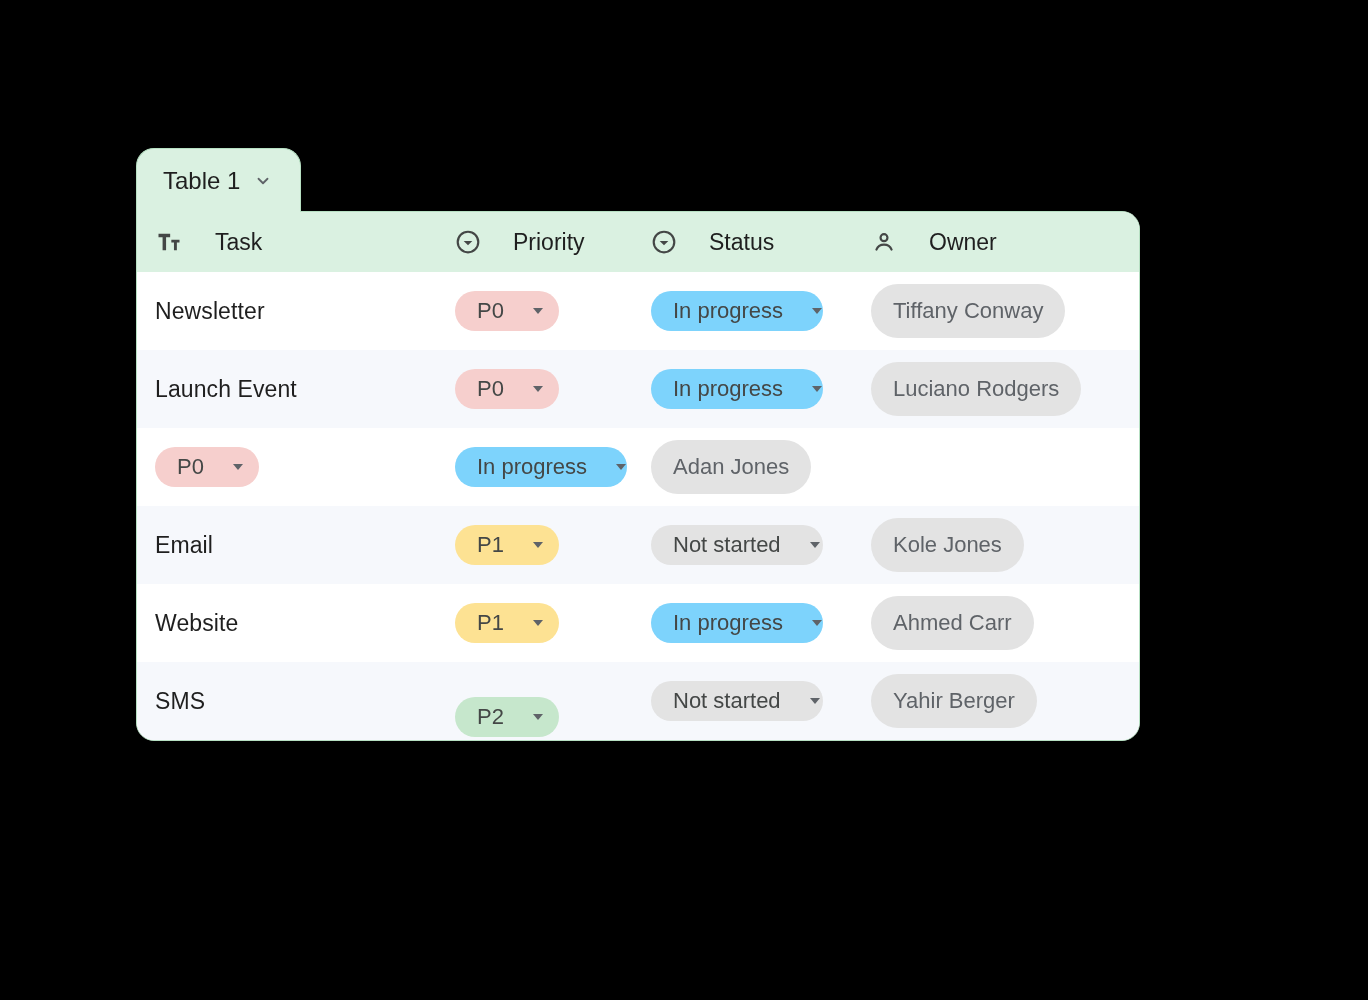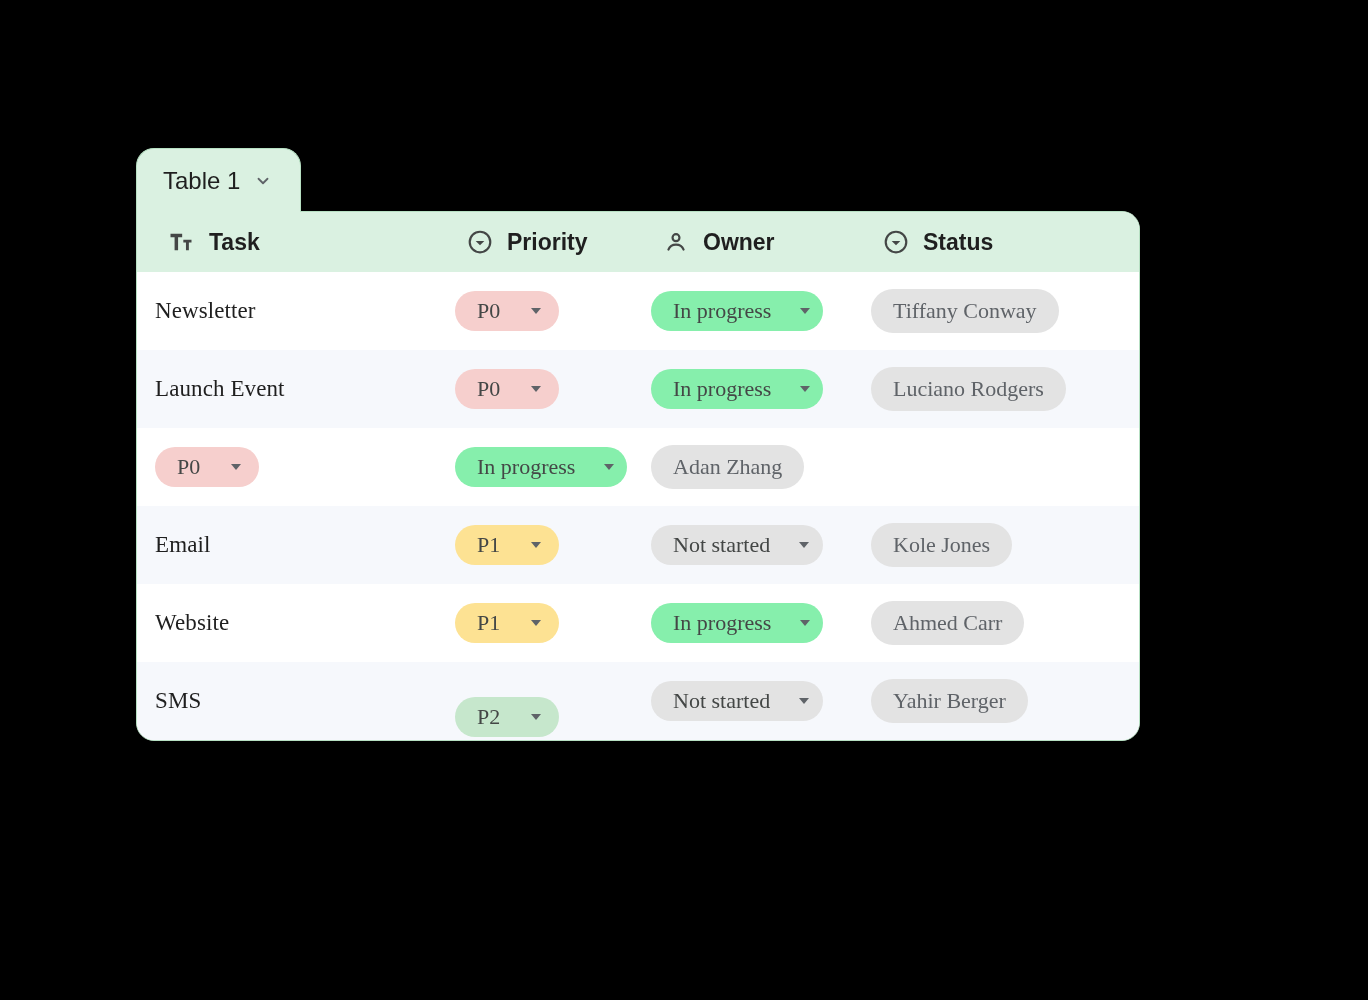--- a/index.html
+++ b/index.html
@@ -52,33 +52,31 @@
     grid-template-columns: 300px 196px 220px 1fr;
     align-items: center;
     height: 60px;
     background: #daf1e1;
     font-size: 23px;
     color: #1f1f1f;
   }
   .th {
     display: flex;
     align-items: center;
-    gap: 14px;
-    padding: 0 30px;
-    font-weight: bold;
+    gap: 32px;
+    padding: 0 18px;
   }
   .th svg { flex: 0 0 auto; display: block; }
 
   
   .trow {
     display: grid;
     grid-template-columns: 300px 196px 220px 1fr;
     align-items: center;
     height: 78px;
-    font-family: Liberation Serif, serif;
   }
   .trow:nth-child(even) { background: #f6f8fc; }
   .trow:nth-child(odd)  { background: #ffffff; }
 
   .cell { padding: 0 18px; display: flex; align-items: center; }
   .task {
     font-size: 23px;
     color: #1f1f1f;
     font-weight: 400;
     letter-spacing: 0.1px;
@@ -100,28 +98,28 @@
     gap: 29px;
     padding: 0 18px 0 22px;
     justify-content: space-between;
   }
   .chip .caret { width: 0; height: 0; border-left: 5px solid transparent; border-right: 5px solid transparent; border-top: 6px solid #5f6368; }
 
   .chip-owner {
     padding: 0 22px;
     background: #e3e3e3;
     color: #5f6368;
-    height: 44px;
+    height: 54px;
   }
 
   
   .chip-p0 { background: #f6cfcd; }
   .chip-p1 { background: #fde293; }
   .chip-p2 { background: #c6e7cc; margin-top: 32px; }
-  .chip-prog { background: #86efac; }
+  .chip-prog { background: #7dd3fc; }
   .chip-ns   { background: #e3e3e3; }
 
   .chip.prio { width: 104px; }
   .chip.stat { width: 172px; }
 
 </style>
 </head>
 <body>
 
 <div class="stage">
@@ -155,38 +153,38 @@
           <svg width="26" height="26" viewBox="0 0 24 24" fill="none">
             <circle cx="12" cy="12" r="9.5" stroke="#444746" stroke-width="2"></circle>
             <path d="M8 11l4 4 4-4" fill="#444746"></path>
           </svg>
         </span>
         <span>Priority</span>
       </div>
 
       <div class="th">
         <span>
+          <svg width="26" height="26" viewBox="0 0 24 24" fill="none">
+            <circle cx="12" cy="12" r="9.5" stroke="#444746" stroke-width="2"></circle>
+            <path d="M8 11l4 4 4-4" fill="#444746"></path>
+          </svg>
+        </span>
+        <span>Status</span>
+      </div>
+
+      <div class="th">
+        <span>
           <svg width="26" height="26" viewBox="0 0 24 24" fill="none" stroke="#444746" stroke-width="2" stroke-linecap="round">
             <circle cx="12" cy="8" r="3.2"></circle>
             <path d="M5 19c1.2-3.2 4-4.6 7-4.6s5.8 1.4 7 4.6"></path>
           </svg>
         </span>
         <span>Owner</span>
       </div>
 
-      <div class="th">
-        <span>
-          <svg width="26" height="26" viewBox="0 0 24 24" fill="none">
-            <circle cx="12" cy="12" r="9.5" stroke="#444746" stroke-width="2"></circle>
-            <path d="M8 11l4 4 4-4" fill="#444746"></path>
-          </svg>
-        </span>
-        <span>Status</span>
-      </div>
-
     </div>
 
     <div id="tbody">
   <div class="trow">
     <div class="cell">
       <span class="task">Newsletter</span>
     </div>
     <div class="cell">
       <span class="chip drop prio chip-p0">
         <span>P0</span>
@@ -237,21 +235,21 @@
       </span>
     </div>
     <div class="cell">
       <span class="chip drop stat chip-prog">
         <span>In progress</span>
         <span class="caret"></span>
       </span>
     </div>
     <div class="cell">
       <span class="chip chip-owner">
-        <span>Adan Zhang</span>
+        <span>Adan Jones</span>
       </span>
     </div>
   </div>
 
   <div class="trow">
     <div class="cell">
       <span class="task">Email</span>
     </div>
     <div class="cell">
       <span class="chip drop prio chip-p1">

